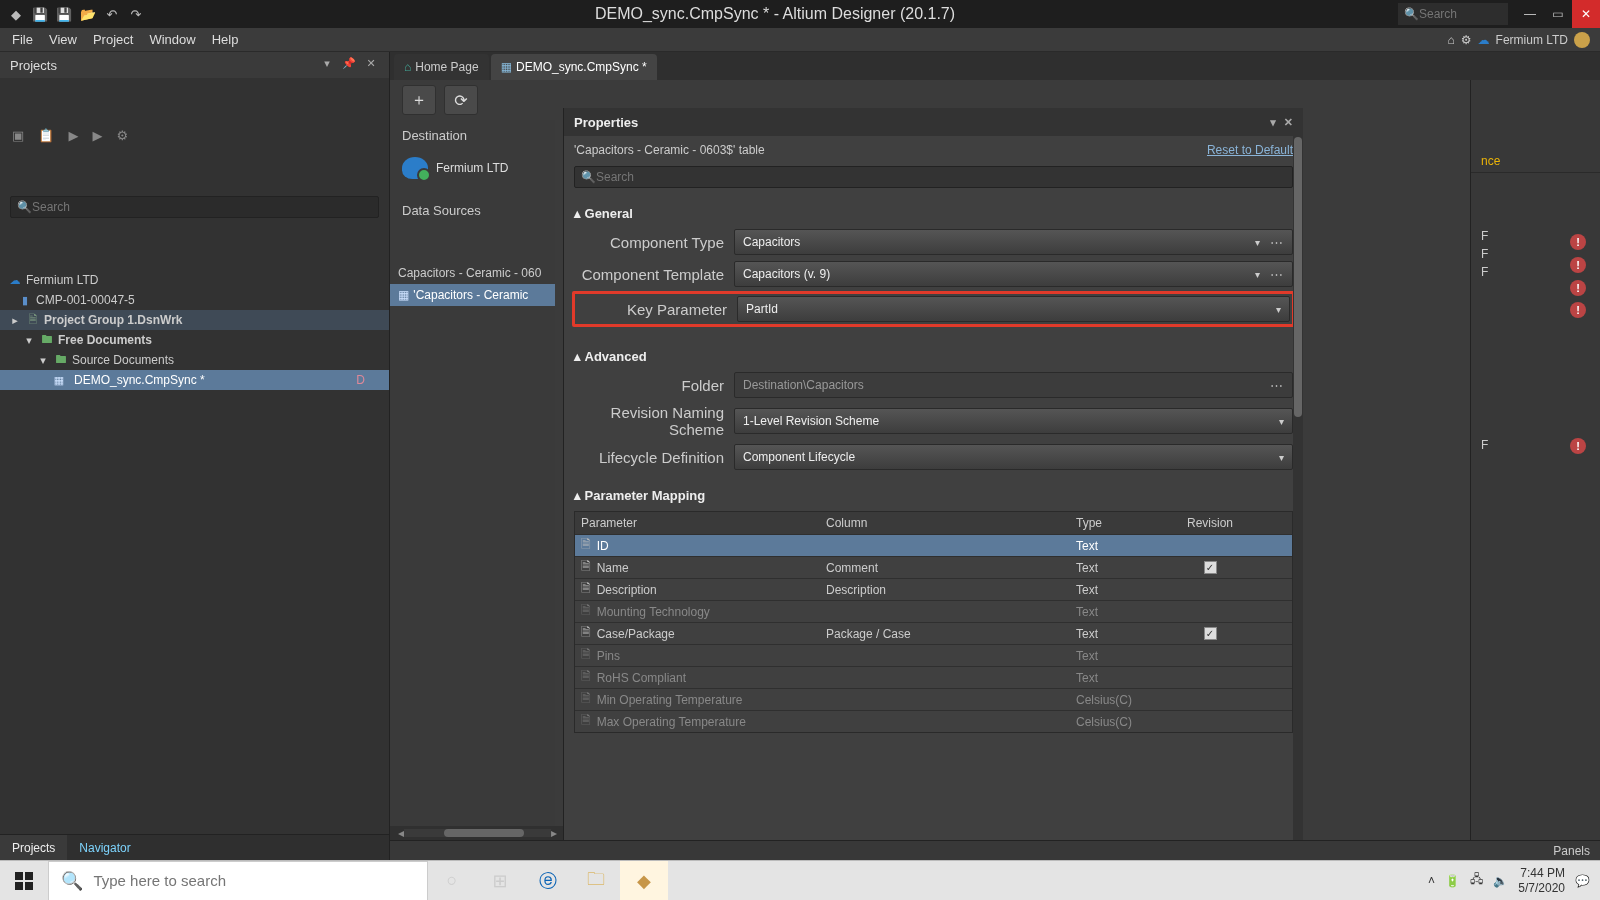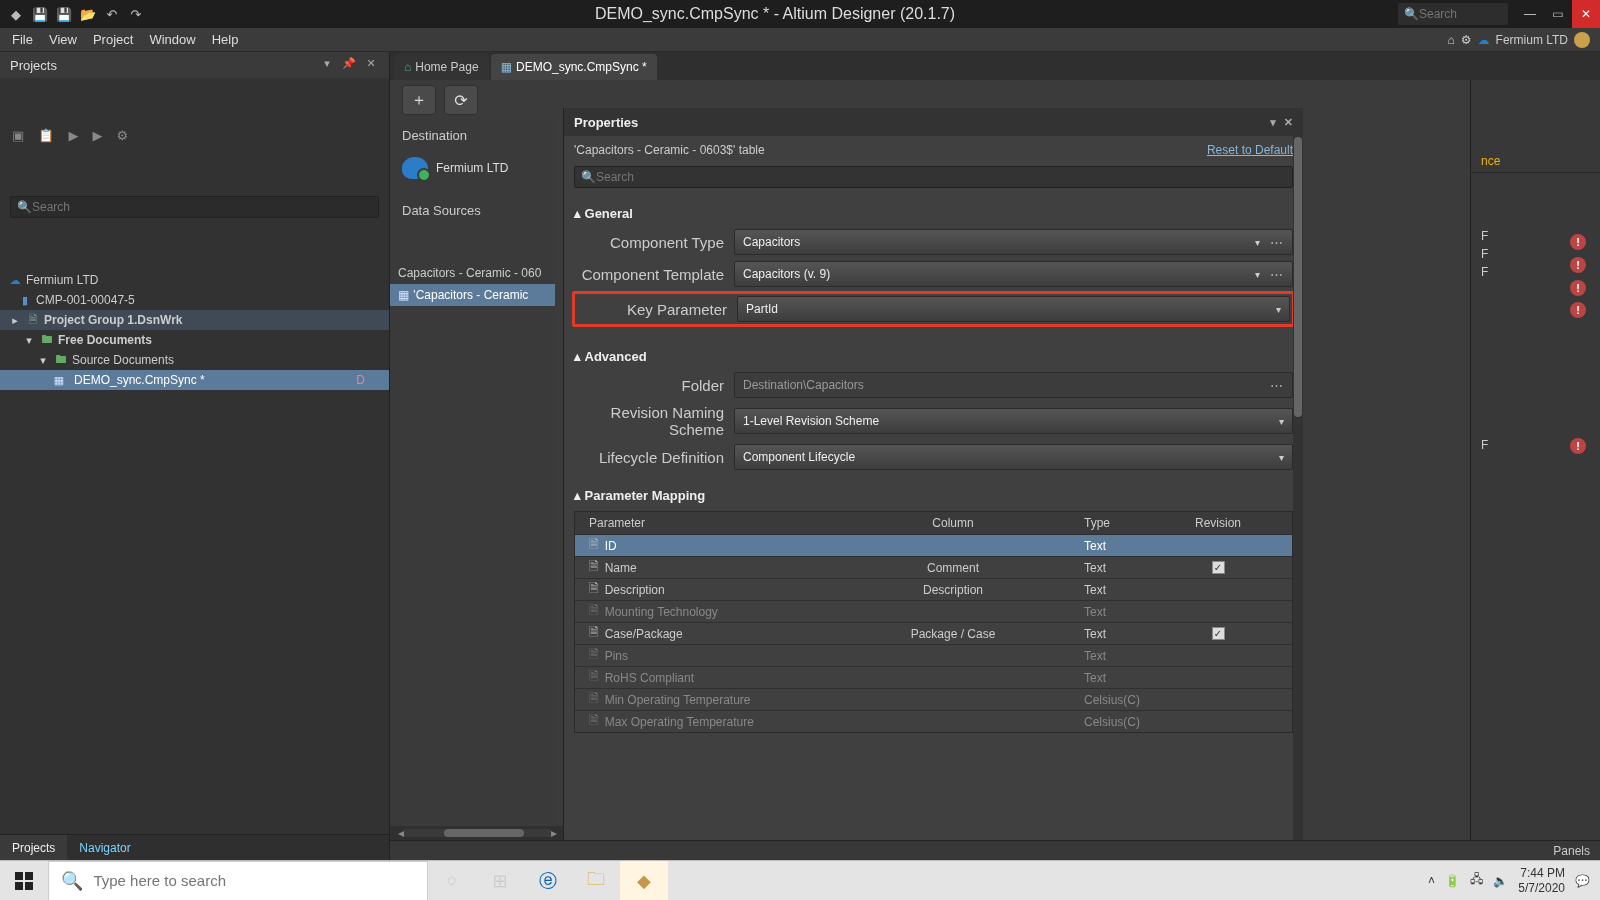--- a/index.html
+++ b/index.html
@@ -85,22 +85,22 @@
 .vscroll { width:10px; background:#333; position:absolute; right:0; top:28px; bottom:0; }
 .vscroll .thumb { background:#666; width:8px; margin:1px; height:280px; border-radius:4px; }
 
 
 .pm-table { border:1px solid #2a2a2a; }
 .pm-head { display:flex; background:#3a3a3a; height:22px; align-items:center; color:#ccc; font-size:12px; }
 .pm-head div, .pm-row div { padding:0 6px; }
 .pm-row { display:flex; height:22px; align-items:center; color:#ccc; font-size:12px; border-top:1px solid #2f2f2f; }
 .pm-row.sel { background:#5c7a9a; color:#fff; }
 .pm-row.dim { color:#888; }
-.col-p { width:245px; display:flex; align-items:center; gap:6px;margin-left:8px; }
-.col-c { width:250px;text-align:center; }
+.col-p { width:245px; display:flex; align-items:center; gap:6px; }
+.col-c { width:250px; }
 .col-t { width:100px; }
 .col-r { width:80px; display:flex; justify-content:center; }
 .chk { width:13px; height:13px; background:#ddd; border:1px solid #888; display:flex; align-items:center; justify-content:center; color:#333; font-size:10px; }
 
 
 .rstrip { width:130px; background:#383838; border-left:1px solid #222; position:relative; }
 .rstrip .err { position:absolute; right:14px; width:16px; height:16px; background:#b44; border-radius:50%; color:#fff; font-size:11px; display:flex; align-items:center; justify-content:center; font-weight:bold; }
 
 
 .statusbar { height:20px; background:#383838; display:flex; justify-content:flex-end; align-items:center; padding:0 10px; color:#ccc; font-size:12px; border-top:1px solid #222; }

